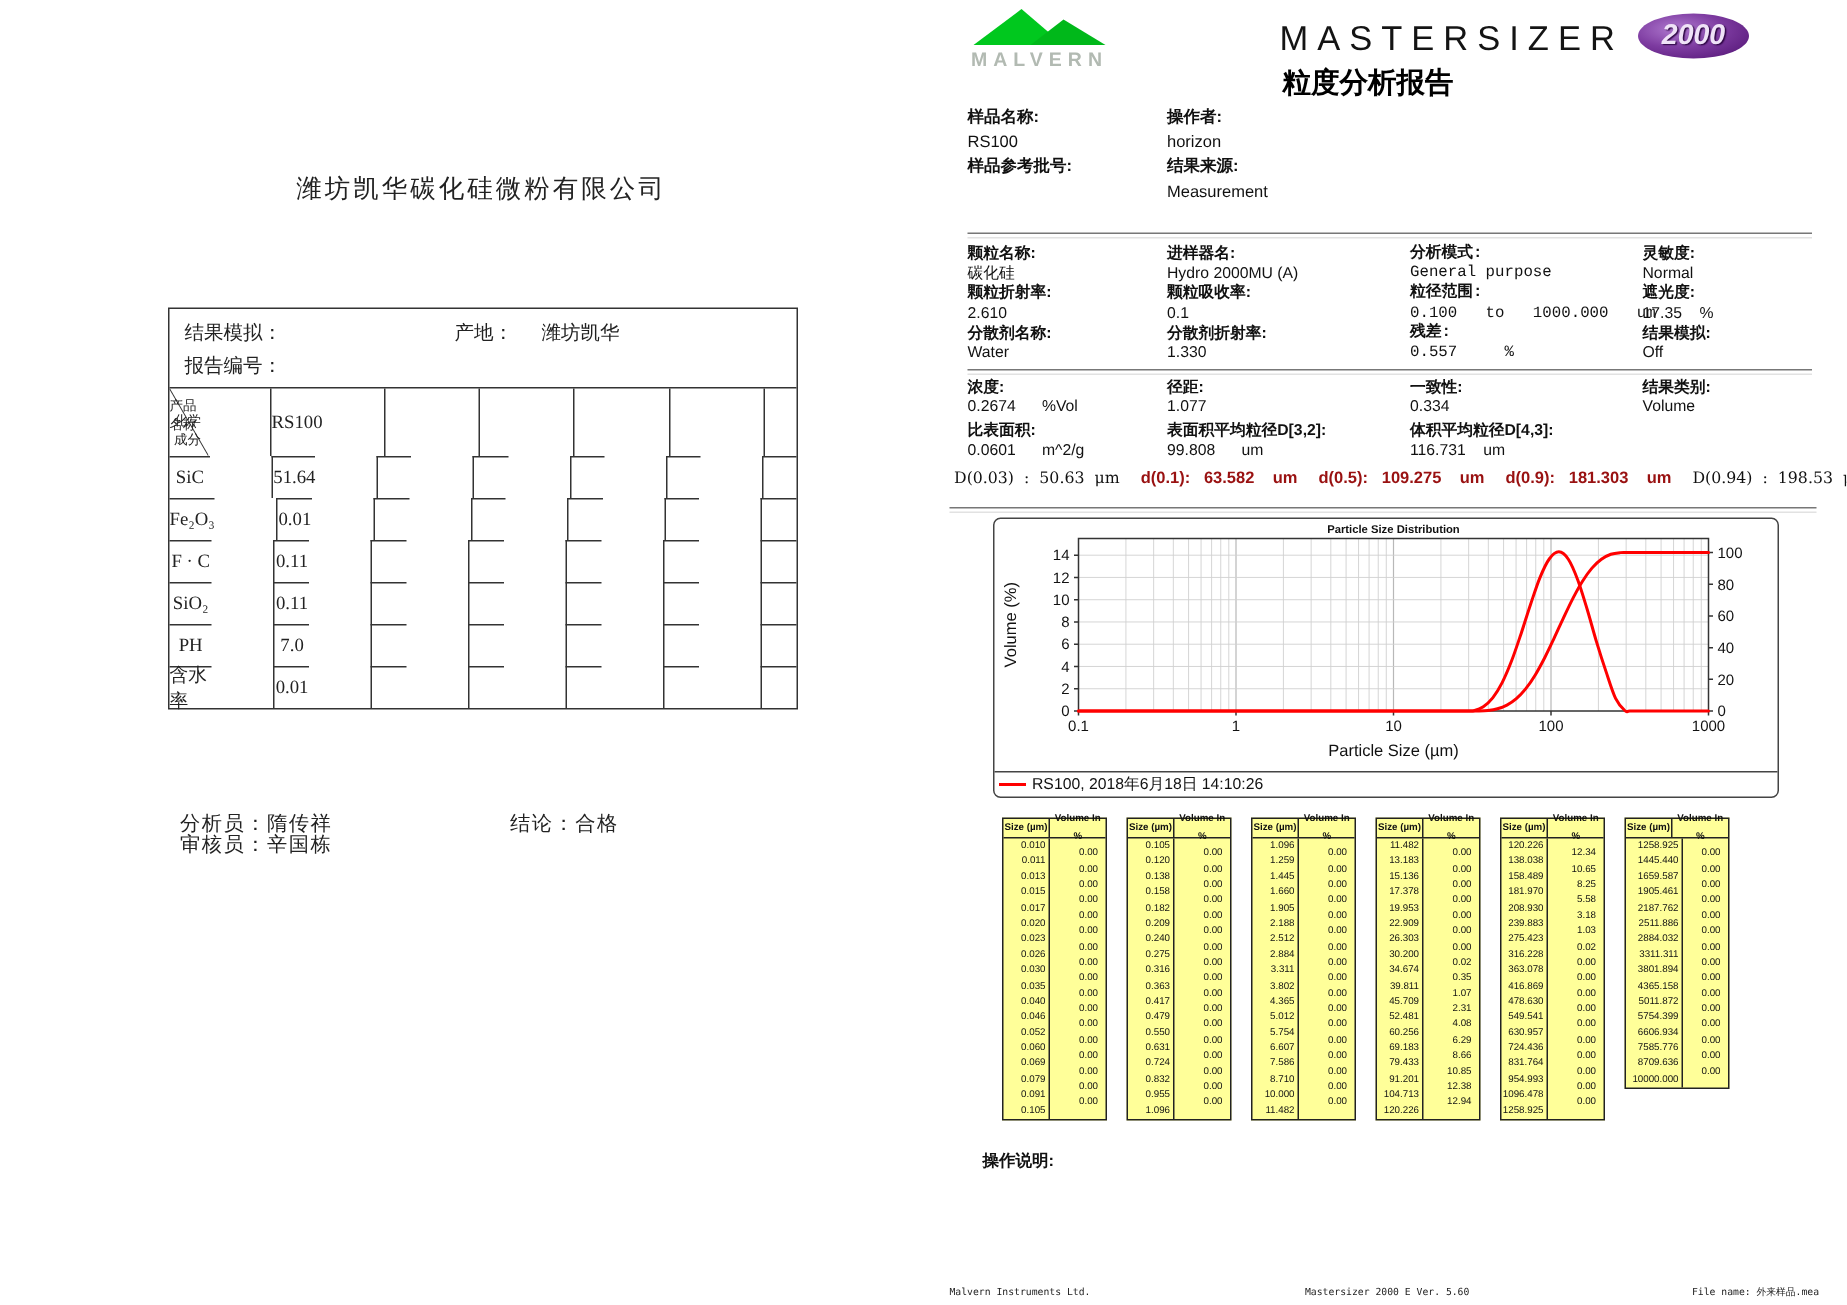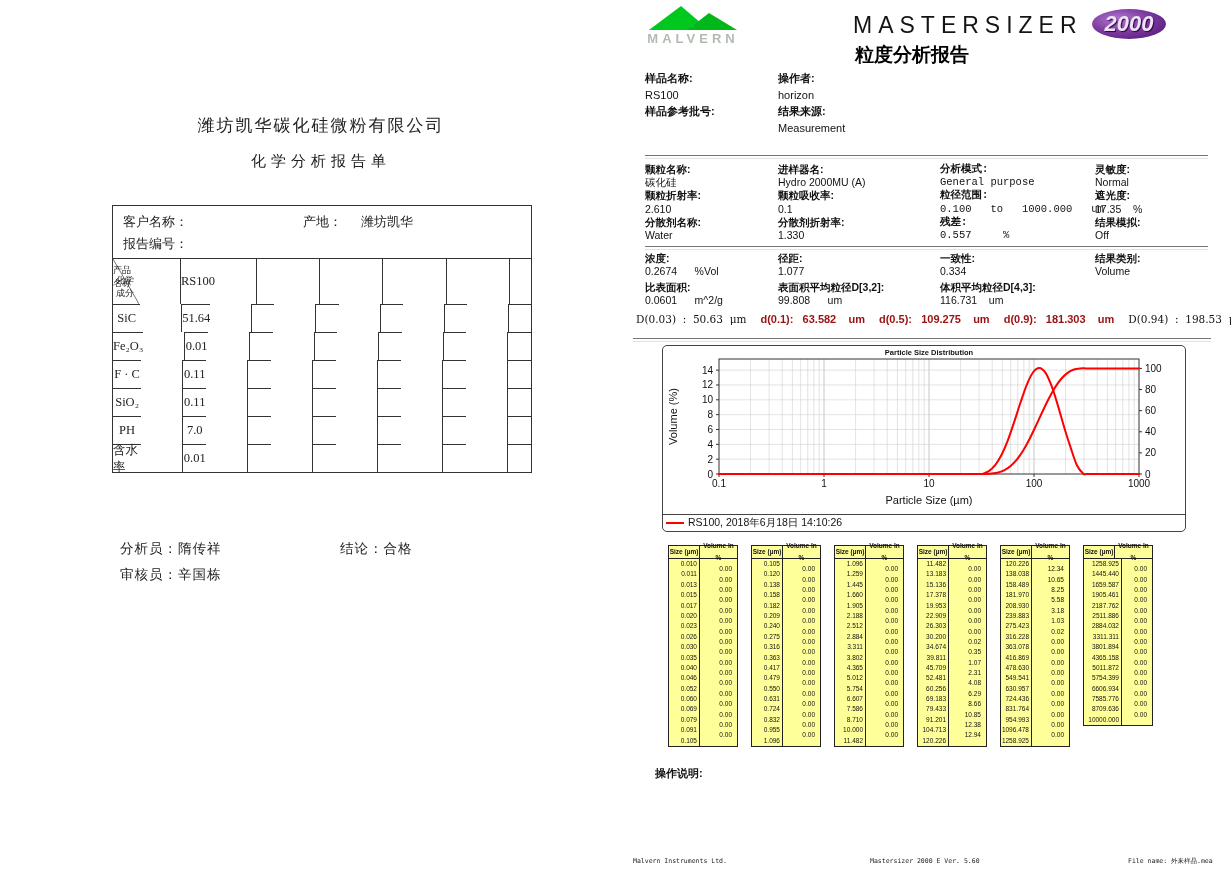--- a/index.html
+++ b/index.html
@@ -28,21 +28,21 @@
   .diag-bottom{position:absolute;left:3px;bottom:4px;font-size:9px;}
   .ld-sign{position:absolute;font-size:13.5px;letter-spacing:1px;}
   
   .logo{position:absolute;left:638px;top:4px;width:110px;text-align:center;}
   .logo-word{font-size:13px;font-weight:bold;letter-spacing:4px;color:#b2bab2;margin-top:-3px;}
   .ms-word{position:absolute;left:853px;top:12px;font-size:23px;letter-spacing:6px;
            color:#141414;font-weight:400;}
   .badge2000{position:absolute;left:1092px;top:9px;width:74px;height:30px;border-radius:50%;
              background:radial-gradient(ellipse at 35% 35%, #b07ad0 0%, #7d3ba0 45%, #4e1070 100%);
              display:flex;align-items:center;justify-content:center;
-             color:#efe2f7;font-size:22px;font-weight:bold;font-style:italic;
+             color:#efe2f7;font-size:19px;font-weight:bold;font-style:italic;
              text-shadow:1px 1px 1px #2a0340;}
   .rp-title{position:absolute;left:855px;top:42px;font-size:19px;font-weight:bold;color:#000;}
   .col{position:absolute;}
   .lbl-b{font-weight:bold;font-size:10.5px;white-space:pre;}
   .val{font-size:10.5px;white-space:pre;}
   .secA .lbl-b,.secA .val{font-size:11px;}
   .secA div{line-height:16.5px;}
   .secB div,.secC div{line-height:13.2px;}
   .hline{position:absolute;left:645px;width:563px;height:2px;
          border-top:1px solid #777;border-bottom:1px solid #e2e2e2;}
@@ -73,25 +73,24 @@
   .footer{position:absolute;top:840px;font-family:"DejaVu Sans Mono",monospace;
           font-size:6.5px;line-height:8.5px;color:#222;white-space:pre;}
 </style>
 </head>
 <body>
 
 <div class="canvas">
 
   <section class="left-doc">
     <div class="ld-company">潍坊凯华碳化硅微粉有限公司</div>
-    <div class="ld-title">化学分析报告单</div>
 
     <div class="chem-table">
       <div class="ct-header">
-        <span class="lbl" style="left:10px;top:7px;">客户名称：</span>
+        <span class="lbl" style="left:10px;top:7px;">结果模拟：</span>
         <span class="lbl" style="left:190px;top:7px;">产地：</span>
         <span class="lbl" style="left:248px;top:7px;">潍坊凯华</span>
         <span class="lbl" style="left:10px;top:29px;">报告编号：</span>
       </div>
       <div class="ct-row ct-diag-row">
         <div class="ct-cell ct-diag">
           <svg viewBox="0 0 70 45" preserveAspectRatio="none">
               <line x1="0" y1="0" x2="70" y2="45" stroke="#333" stroke-width="1"></line>
             </svg>
           <span class="diag-top">产品名称</span>
@@ -159,21 +158,21 @@
           <div class="ct-cell"></div>
       </div>
     </div>
 
     <div class="ld-sign" style="left:120px;top:540px;">
       <span>分析员：</span><span>隋传祥</span>
     </div>
     <div class="ld-sign" style="left:340px;top:540px;">
       <span>结论：</span><span>合格</span>
     </div>
-    <div class="ld-sign" style="left:120px;top:566px;">
+    <div class="ld-sign" style="left:120px;top:554px;">
       <span>审核员：</span><span>辛国栋</span>
     </div>
   </section>
 
   <div class="logo">
     <svg width="104" height="26" viewBox="0 0 104 26">
       <polygon points="8,26 40,2 68,26" fill="#00c81e"></polygon>
       <polygon points="46,26 68,9 96,26" fill="#00b81a"></polygon>
     </svg>
     <div class="logo-word">MALVERN</div>

